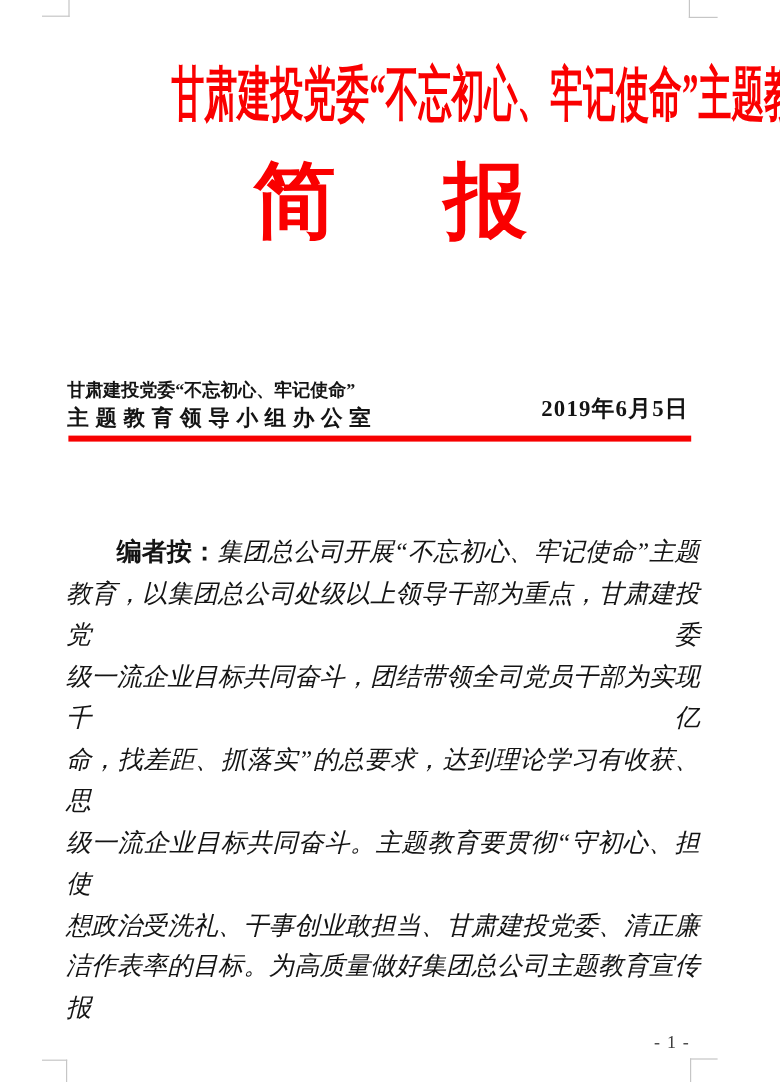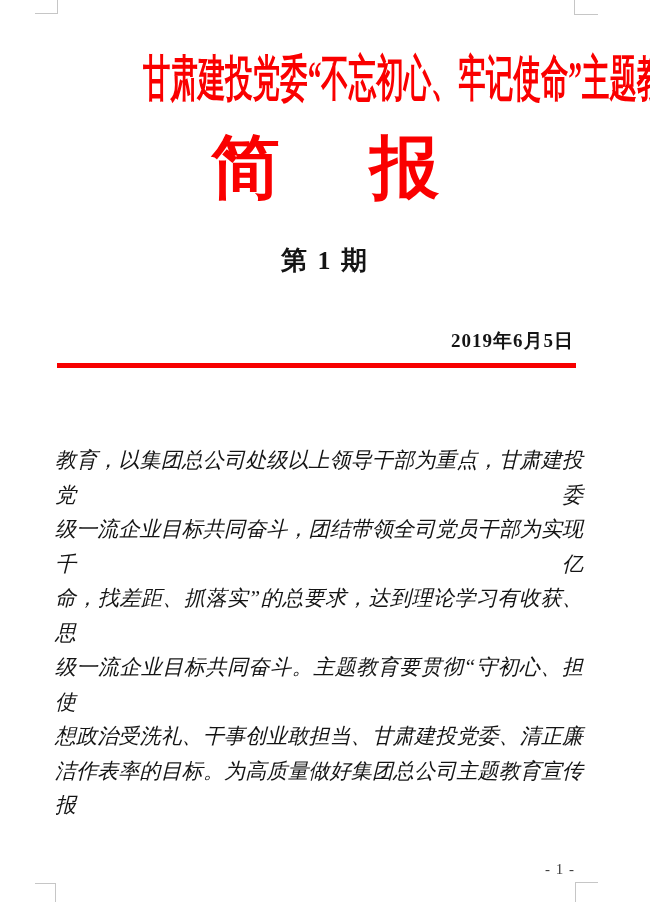--- a/index.html
+++ b/index.html
@@ -143,28 +143,34 @@
   <div class="crop-mark bl"></div>
   <div class="crop-mark br"></div>
 
   <div class="masthead-title">甘肃建投党委“不忘初心、牢记使命”主题教育</div>
 
   <div class="bulletin-name">
     <span>简</span>
     <span>报</span>
   </div>
 
-  <div class="issue-label">第 1 期</div>
 
+  <div class="issuer-block">
+    <div class="issuer-line1">甘肃建投党委“不忘初心、牢记使命”</div>
+    <div class="issuer-line2">主题教育领导小组办公室</div>
+  </div>
 
   <div class="issue-date">2019年6月5日</div>
 
   <div class="red-rule"></div>
 
   <div class="body-text">
+    <div class="body-line first">
+      <span class="editor-label">编者按：</span><span>集团总公司开展“不忘初心、牢记使命”主题</span>
+    </div>
     <div>
 
     <div class="body-line">教育，以集团总公司处级以上领导干部为重点，甘肃建投党委</div>
         <div class="body-line">级一流企业目标共同奋斗，团结带领全司党员干部为实现千亿</div>
         <div class="body-line">命，找差距、抓落实”的总要求，达到理论学习有收获、思</div>
         <div class="body-line">级一流企业目标共同奋斗。主题教育要贯彻“守初心、担使</div>
         <div class="body-line">想政治受洗礼、干事创业敢担当、甘肃建投党委、清正廉</div>
         <div class="body-line">洁作表率的目标。为高质量做好集团总公司主题教育宣传报</div>
       </div>
   </div>

